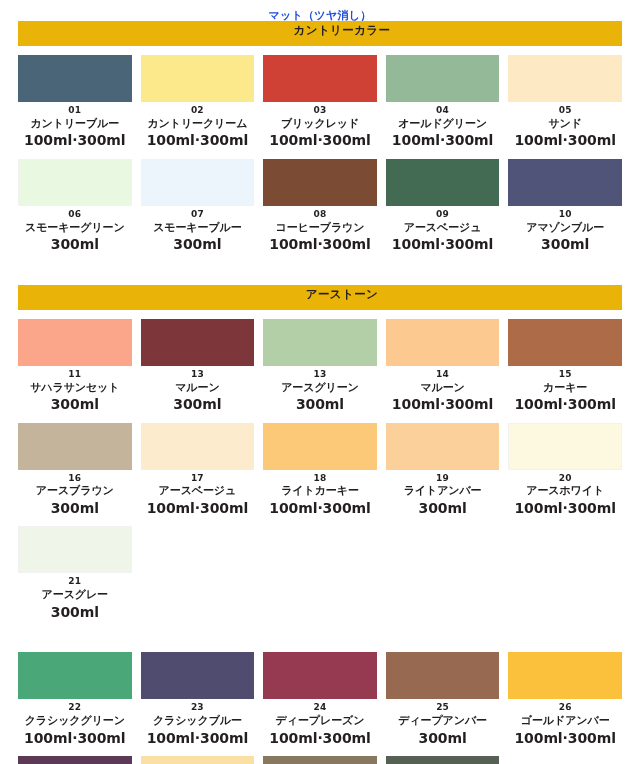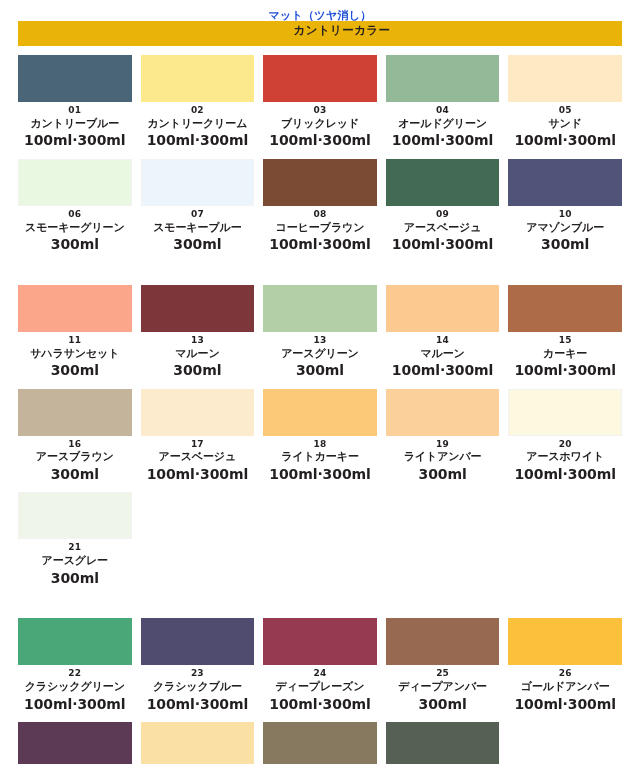--- a/index.html
+++ b/index.html
@@ -186,20 +186,21 @@
             <div class="swatch-meta">
               <span class="swatch-no">10</span>
               <span class="swatch-name">アマゾンブルー</span>
               <span class="swatch-size">300ml</span>
             </div>
           </div>
         </div>
       </div>
       <div class="section-gap"></div>
       <div class="section">
+        <div class="section-header">アーストーン</div>
         <div class="swatch-grid">
           <div class="swatch-cell">
             <div class="swatch-chip" style="background: rgb(251, 166, 138);"></div>
             <div class="swatch-meta">
               <span class="swatch-no">11</span>
               <span class="swatch-name">サハラサンセット</span>
               <span class="swatch-size">300ml</span>
             </div>
           </div>
           <div class="swatch-cell">

